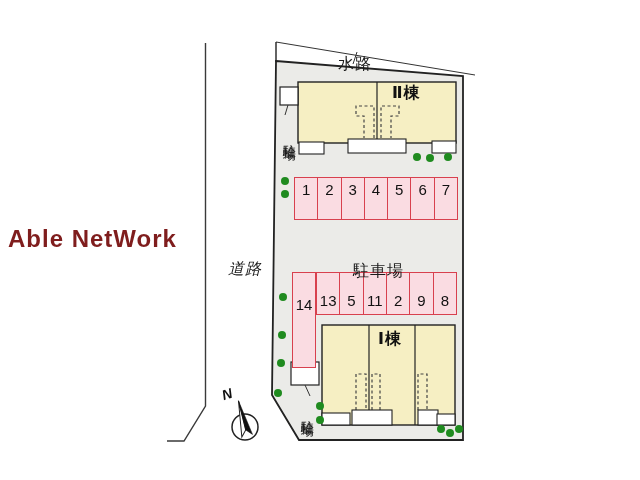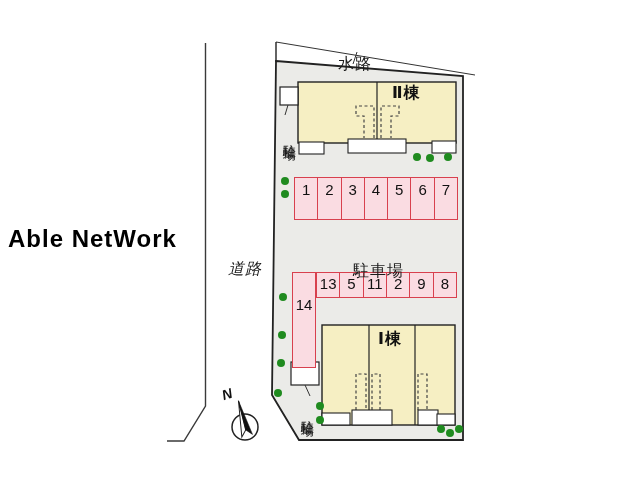--- a/index.html
+++ b/index.html
@@ -7,21 +7,21 @@
     position:relative;width:640px;height:480px;background:#ffffff;
     font-family:"Liberation Sans","DejaVu Sans",sans-serif;overflow:hidden;
   }
   .canvas svg{position:absolute;left:0;top:0;}
   .lbl{position:absolute;color:#1a1a1a;white-space:nowrap;margin-top:23px;}
   .jp{font-size:16px;letter-spacing:1px;}
   .jp-sm{font-size:13px;}
   .vert{writing-mode:vertical-rl;text-orientation:upright;line-height:14px;letter-spacing:2px;}
   .watermark{
     position:absolute;left:8px;top:225px;font-size:24px;font-weight:bold;
-    color:#000000;letter-spacing:1px;
+    color:#7f1d1d;letter-spacing:1px;
   }
   .bldg-lbl{position:absolute;font-size:16px;font-weight:600;color:#111;letter-spacing:1px;}
   
   .row{
     position:absolute;display:flex;background:#fadce2;
     border:1.6px solid #d8404e;box-sizing:border-box;
   }
   .cell{
     flex:1;display:flex;justify-content:center;box-sizing:border-box;
     font-size:15px;color:#111;
@@ -114,21 +114,21 @@
     <div class="cell">3</div>
     <div class="cell">4</div>
     <div class="cell">5</div>
     <div class="cell">6</div>
     <div class="cell">7</div>
   </div>
 
   <div class="stall14">
     <span>14</span>
   </div>
-  <div class="row row-bot" style="left:316px;top:272px;width:141px;height:26px;">
+  <div class="row row-bot" style="left:316px;top:272px;width:141px;height:43px;">
     <div class="cell">13</div>
     <div class="cell">5</div>
     <div class="cell">11</div>
     <div class="cell">2</div>
     <div class="cell">9</div>
     <div class="cell">8</div>
   </div>
 
   <div class="watermark">Able NetWork</div>
 

